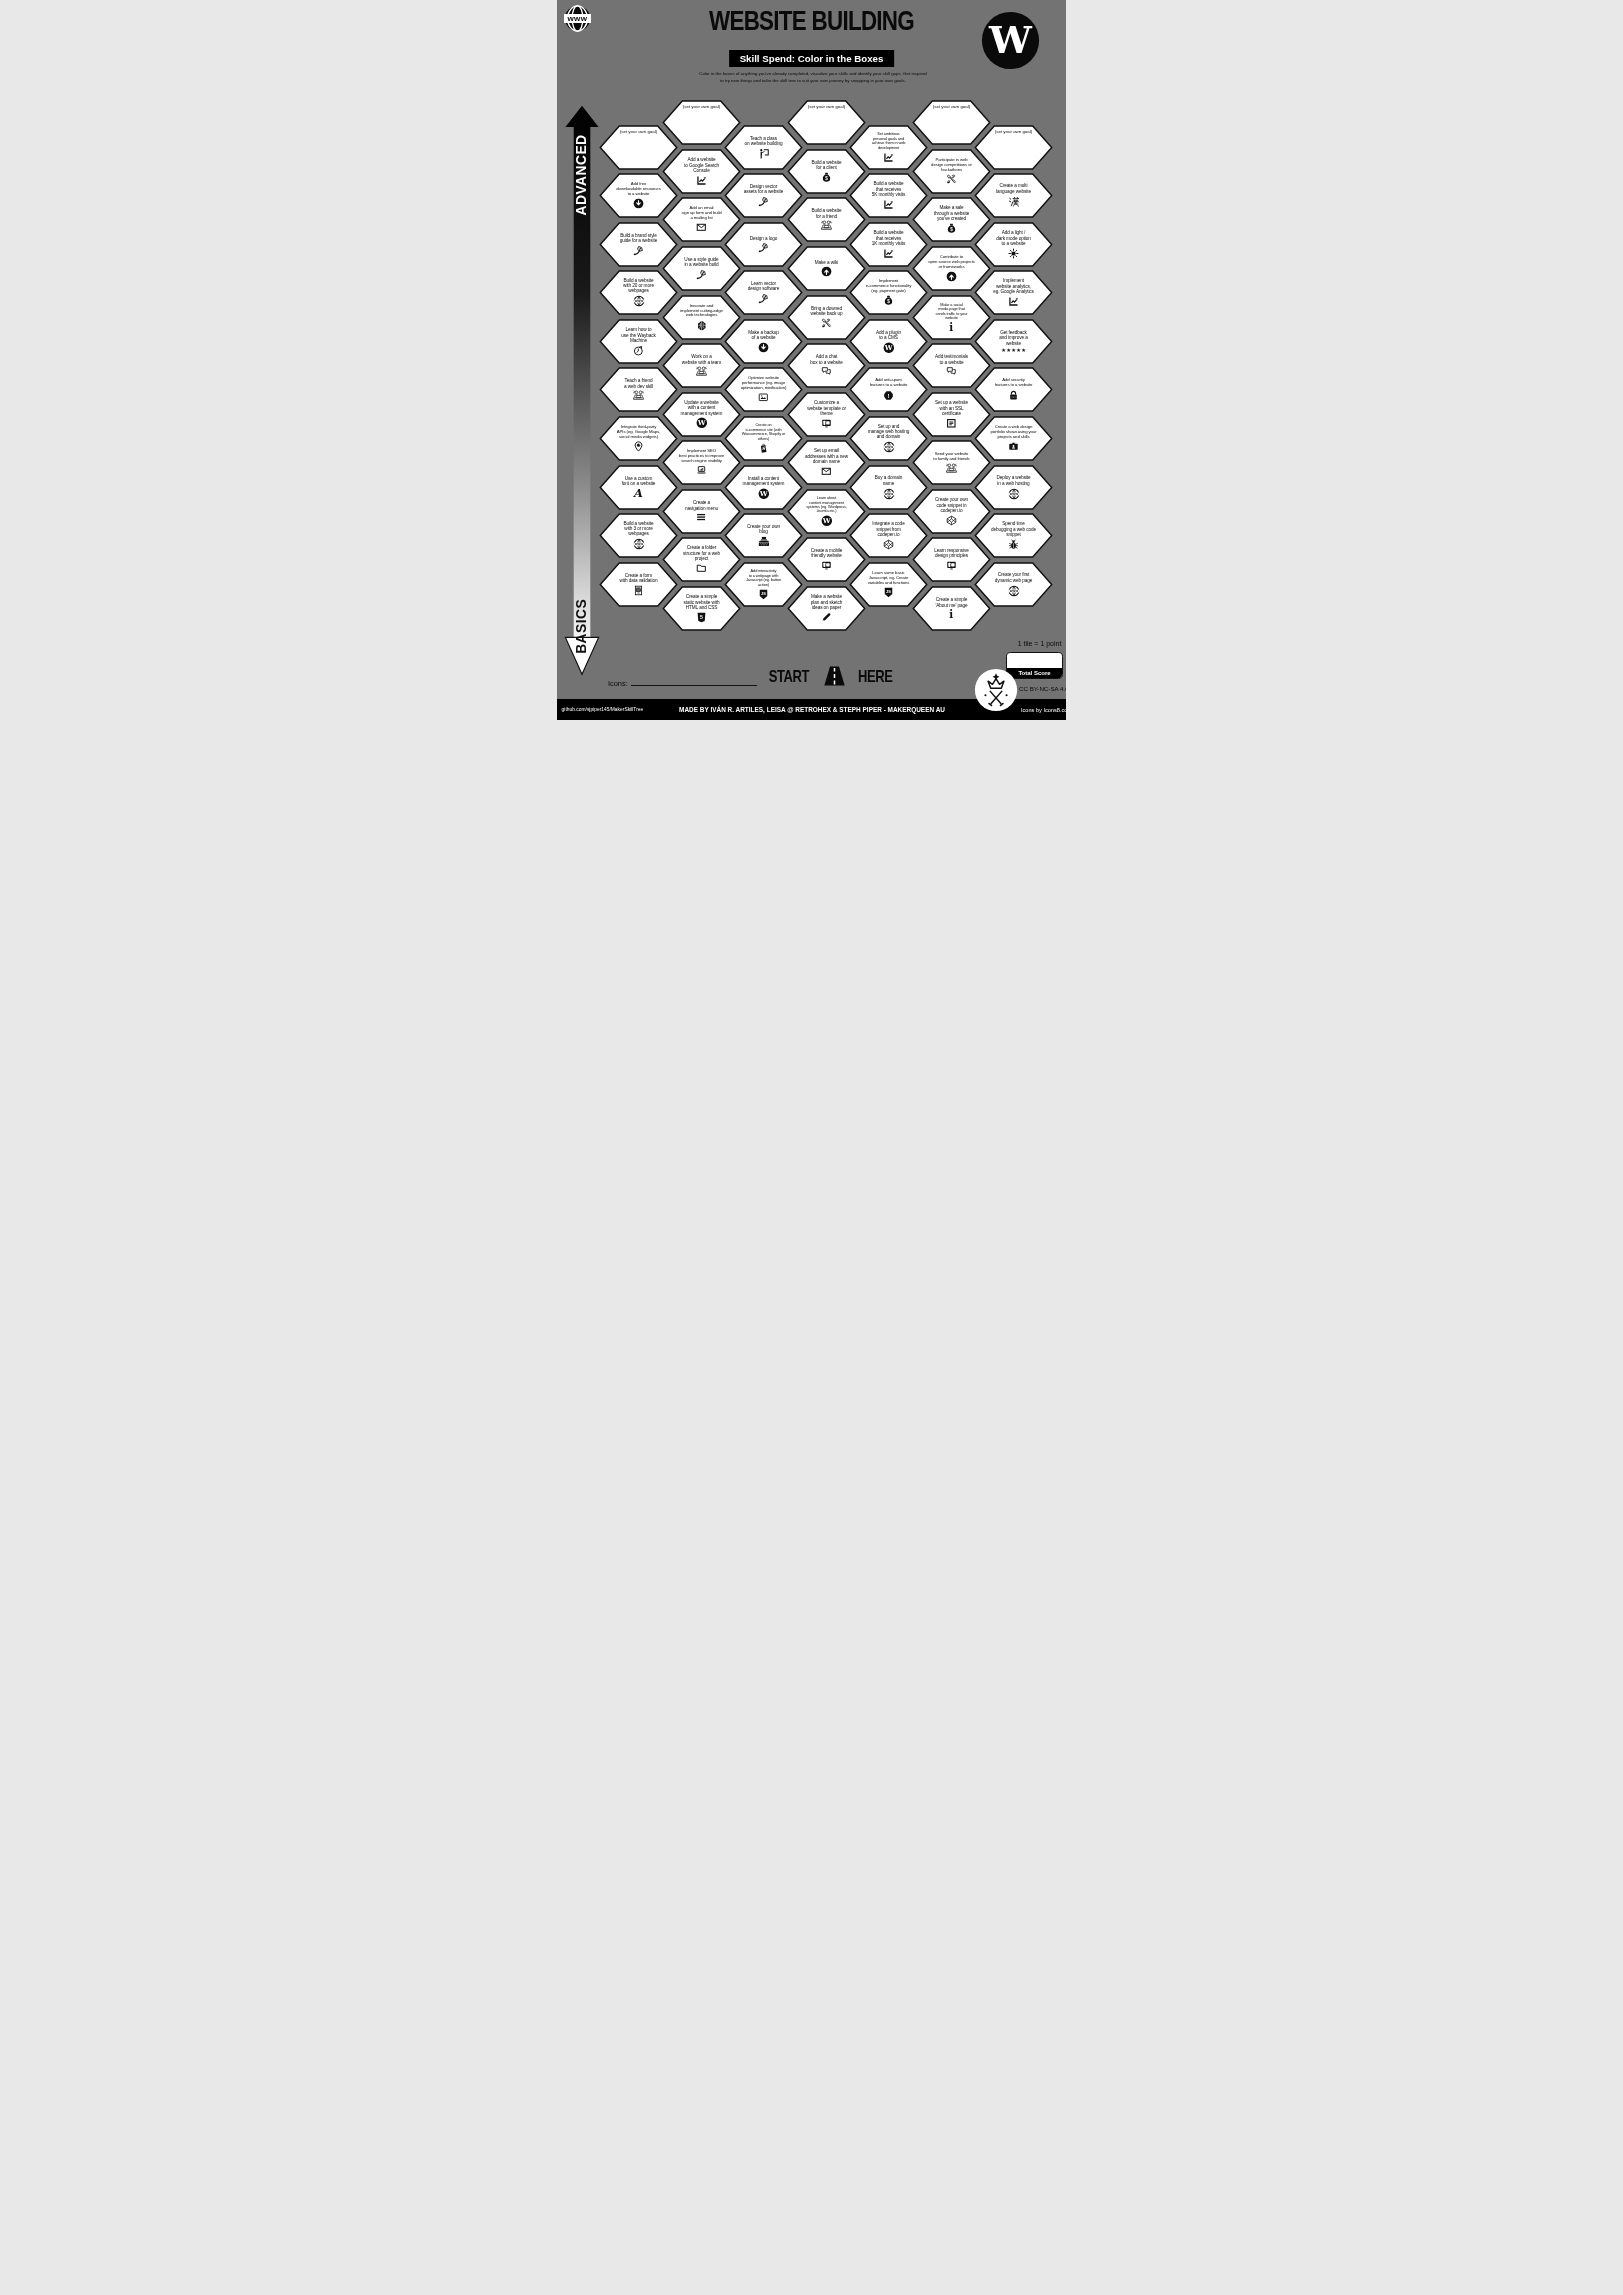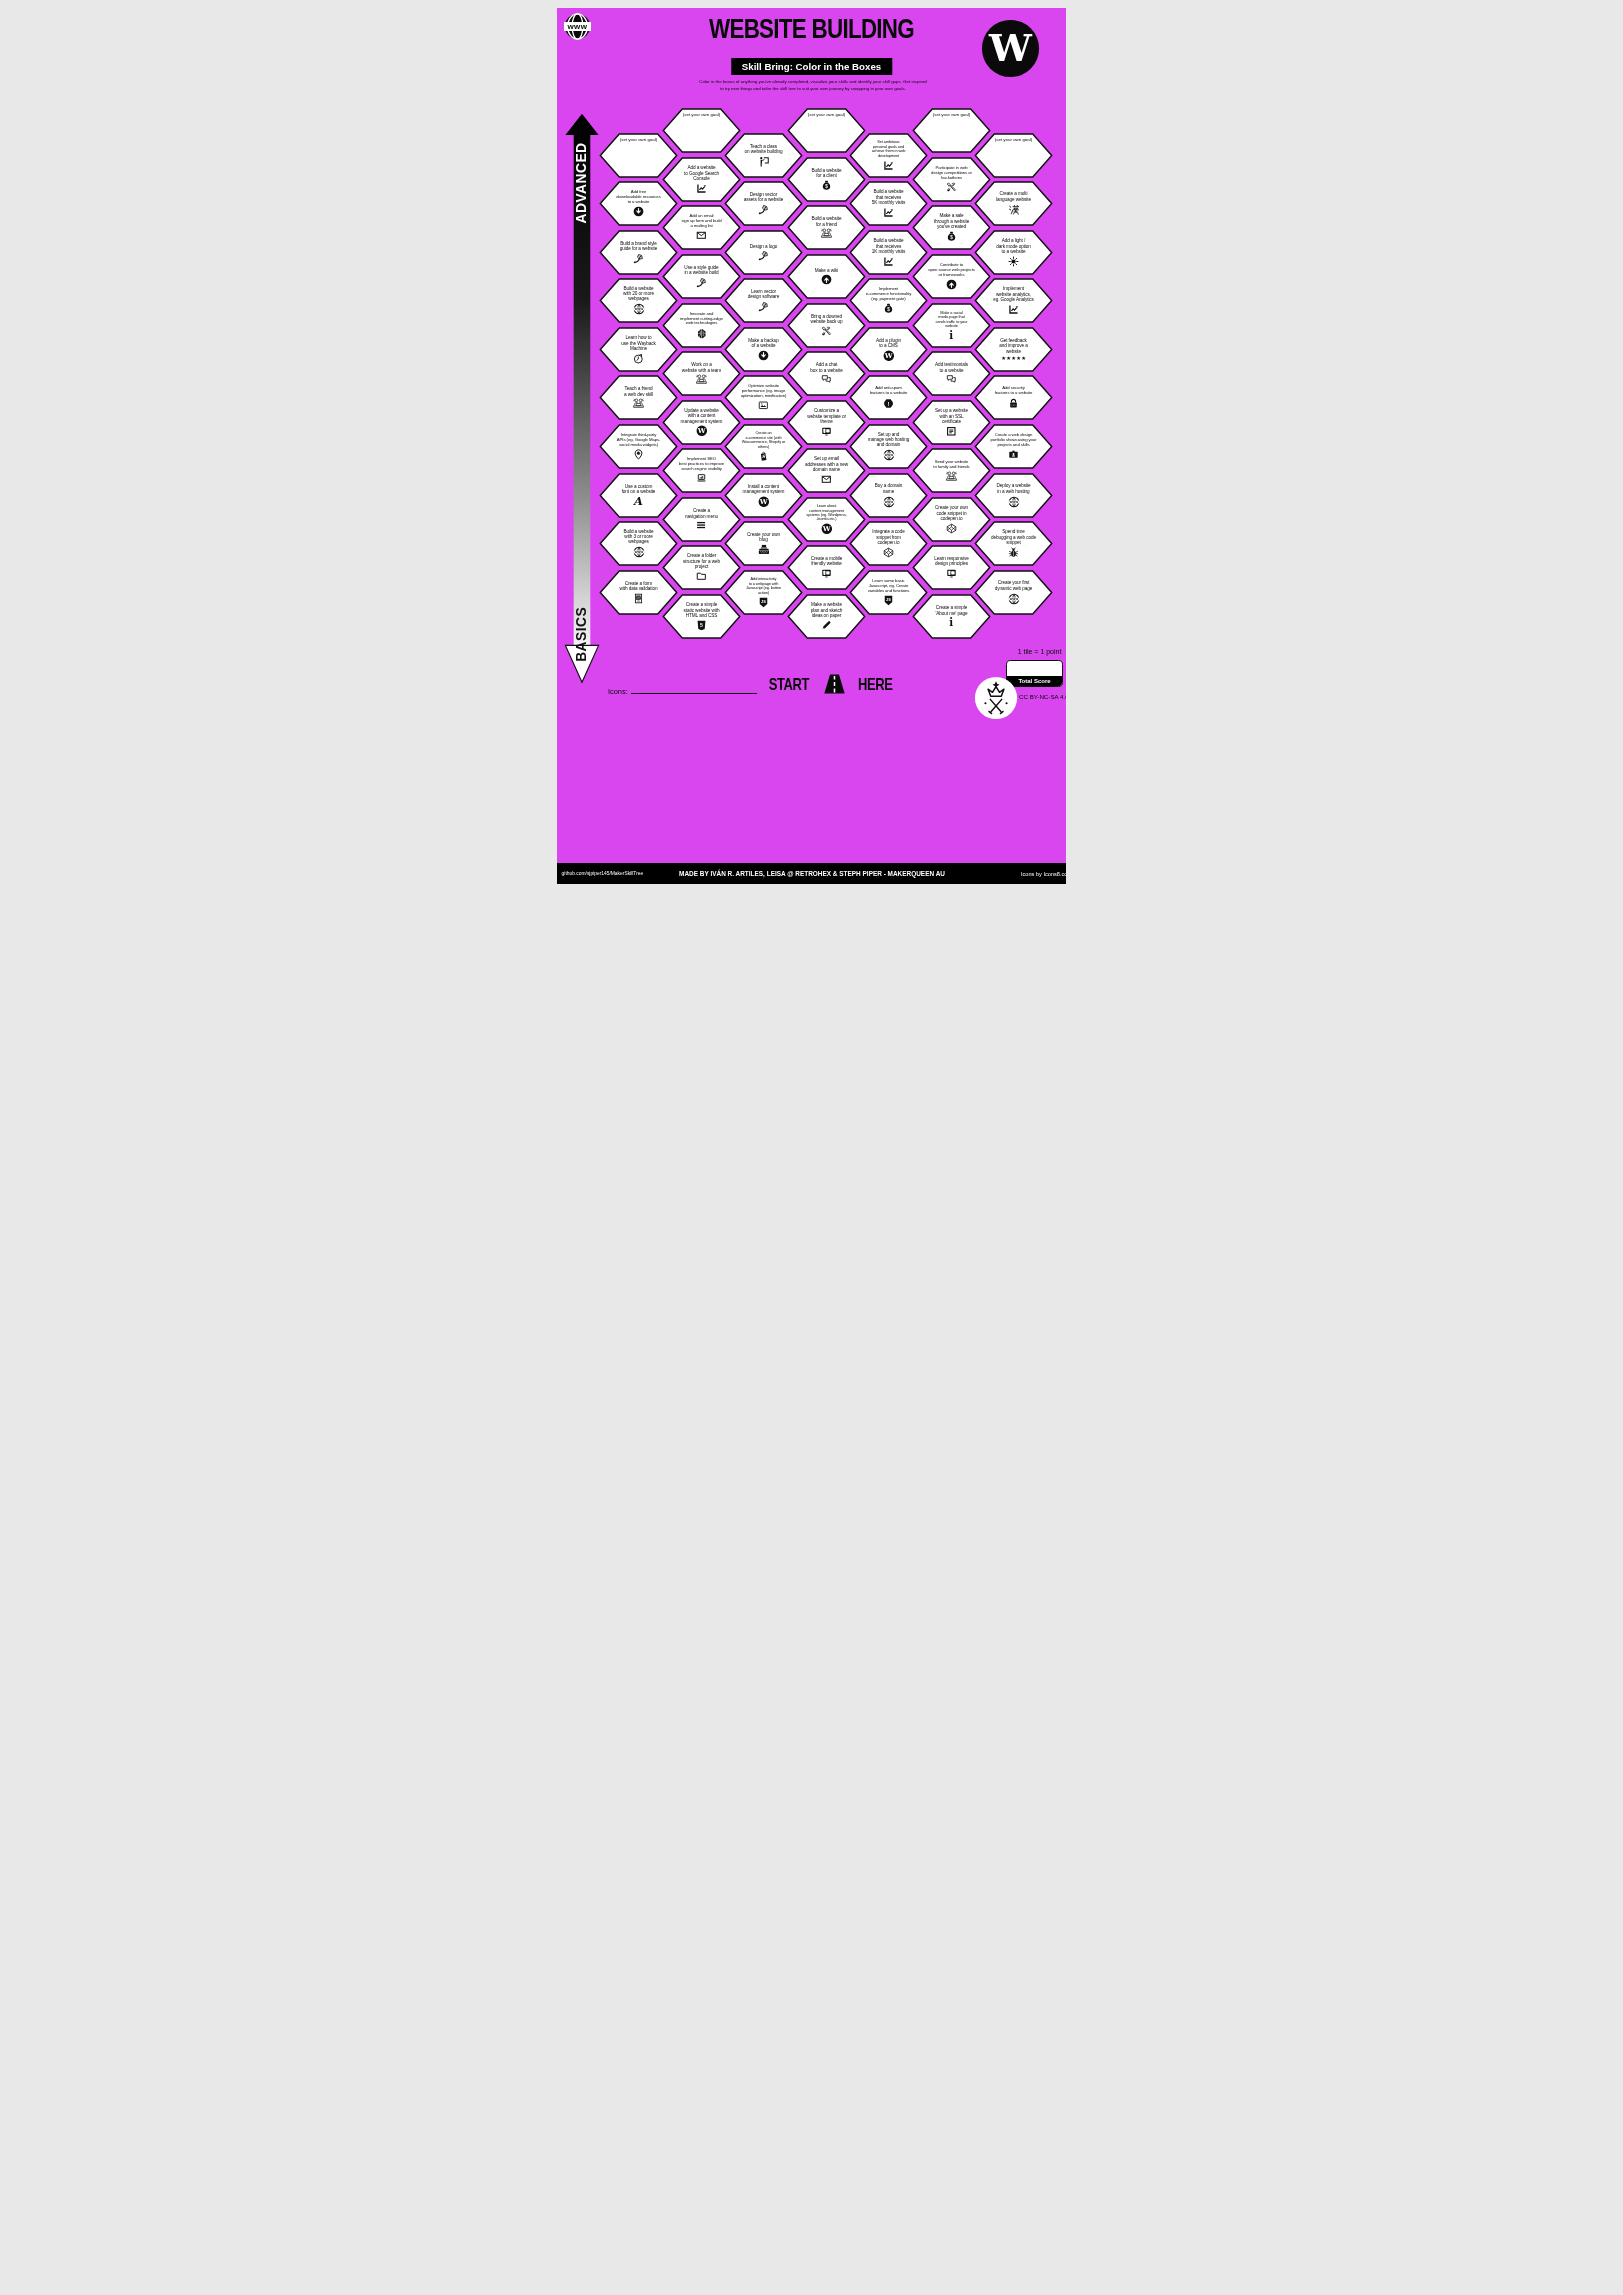--- a/index.html
+++ b/index.html
@@ -1,16 +1,16 @@
 <!DOCTYPE html>
 <html style="font-size:7.4px"><head>
 <meta charset="utf-8">
 <style>
   html,body{margin:0;padding:0;background:#e8e8e8;}
-  .page{position:relative;width:509px;height:876px;background:#d946ef;margin:8px auto;
+  .page{position:relative;width:509px;height:720px;background:#737373;margin:0 auto;
         font-family:"Liberation Sans",sans-serif;overflow:hidden;color:#0a0a0a;}
   
   .logo-globe{position:absolute;left:7.4px;top:3.7px;}
   .wp-logo{position:absolute;left:423px;top:10.2px;}
   .title{position:absolute;left:0;right:0;top:4.6px;text-align:center;
          font-size:28px;font-weight:bold;letter-spacing:-0.9px;transform:scaleX(.8);white-space:nowrap;}
   .subtitle{position:absolute;top:50px;left:50%;transform:translateX(-50%);
             background:#000;color:#fff;font-size:9.7px;font-weight:bold;padding:2.8px 11px 3.7px;white-space:nowrap;}
   .desc{position:absolute;top:71px;left:102px;width:308px;text-align:center;
         font-size:4.4px;line-height:1.5;}
@@ -55,21 +55,21 @@
       <g stroke="#fff" stroke-width="3" fill="none">
         <ellipse cx="30" cy="32" rx="12" ry="28"></ellipse>
         <ellipse cx="30" cy="32" rx="22" ry="28"></ellipse>
       </g>
       <rect x="0" y="22" width="60" height="20" fill="#fff"></rect>
       <text x="30" y="38.5" text-anchor="middle" font-family="Liberation Sans, sans-serif" font-size="18" font-weight="bold" fill="#0a0a0a" letter-spacing="1">www</text>
     </svg>
   </span>
 
   <div class="title">WEBSITE BUILDING</div>
-  <div class="subtitle">Skill Bring: Color in the Boxes</div>
+  <div class="subtitle">Skill Spend: Color in the Boxes</div>
   <div class="desc">
     <div>Color in the boxes of anything you've already completed, visualize your skills and identify your skill gaps.  Get inspired</div>
     <div>to try new things and tailor the skill tree to suit your own journey by swapping in your own goals.</div>
   </div>
 
   <span class="wp-logo">
     <svg width="61" height="61" viewBox="0 0 64 64">
       <circle cx="32" cy="32" r="30" fill="#0a0a0a"></circle>
       <text x="32" y="45" text-anchor="middle" font-family="DejaVu Serif, serif" font-size="40" font-weight="bold" fill="#fff">W</text>
     </svg>

